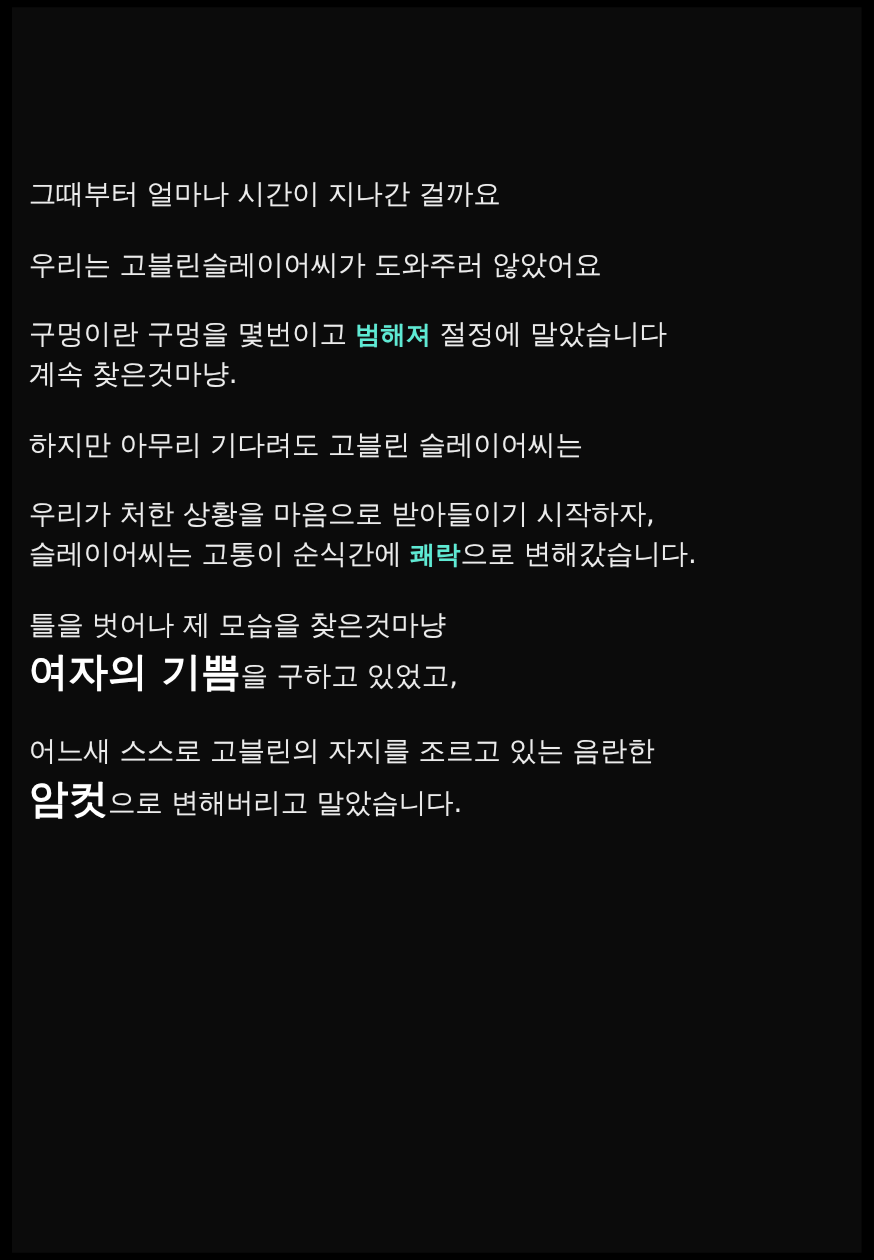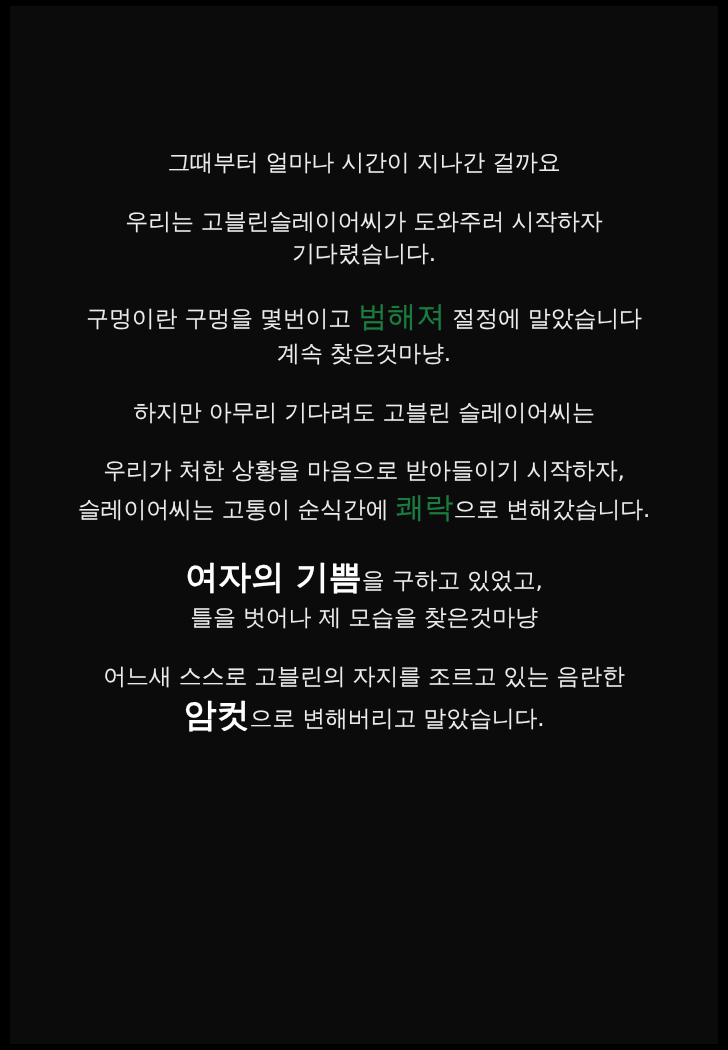--- a/index.html
+++ b/index.html
@@ -24,75 +24,73 @@
     border-top: 6px solid #000000;
     border-bottom: 6px solid #000000;
   }
   #text-panel {
     position: absolute;
     left: 0;
     right: 0;
     top: 140px;
     padding: 0 14px;
     box-sizing: border-box;
-    text-align: center;
     color: #f2f2f2;
   }
   .para {
     margin: 0 0 26px 0;
     line-height: 1.42;
     font-size: 23px;
     letter-spacing: -0.2px;
     color: #ececec;
     text-shadow: 0 0 1px rgba(255,255,255,0.18);
   }
   .para:last-child {
     margin-bottom: 4px;
   }
   .line {
     display: block;
   }
   .emph {
-    font-weight: normal;
-    font-size: 29px;
-    color: #15803d;
+    font-weight: bold;
+    font-size: 21px;
+    color: #5eead4;
     letter-spacing: 0px;
   }
   .emph-big {
     font-weight: bold;
     font-size: 33px;
     color: #ffffff;
     letter-spacing: 0px;
   }
 </style>
 </head>
 <body>
 
 <div id="page">
   <div id="text-panel">
       <div class="para">
         <span class="line"><span>그때부터 얼마나 시간이 지나간 걸까요</span></span>
       </div>
       <div class="para">
-        <span class="line"><span>우리는 고블린슬레이어씨가 도와주러 시작하자</span></span>
-        <span class="line"><span>기다렸습니다.</span></span>
+        <span class="line"><span>우리는 고블린슬레이어씨가 도와주러 않았어요</span></span>
       </div>
       <div class="para">
         <span class="line"><span>구멍이란 구멍을 몇번이고 </span><span class="emph">범해져</span><span> 절정에 말았습니다</span></span>
         <span class="line"><span>계속 찾은것마냥.</span></span>
       </div>
       <div class="para">
         <span class="line"><span>하지만 아무리 기다려도 고블린 슬레이어씨는</span></span>
       </div>
       <div class="para">
         <span class="line"><span>우리가 처한 상황을 마음으로 받아들이기 시작하자,</span></span>
         <span class="line"><span>슬레이어씨는 고통이 순식간에 </span><span class="emph">쾌락</span><span>으로 변해갔습니다.</span></span>
       </div>
       <div class="para">
+        <span class="line"><span>틀을 벗어나 제 모습을 찾은것마냥</span></span>
         <span class="line"><span class="emph-big">여자의 기쁨</span><span>을 구하고 있었고,</span></span>
-        <span class="line"><span>틀을 벗어나 제 모습을 찾은것마냥</span></span>
       </div>
       <div class="para">
         <span class="line"><span>어느새 스스로 고블린의 자지를 조르고 있는 음란한</span></span>
         <span class="line"><span class="emph-big">암컷</span><span>으로 변해버리고 말았습니다.</span></span>
       </div>
     </div>
 </div>
 
 </body></html>

